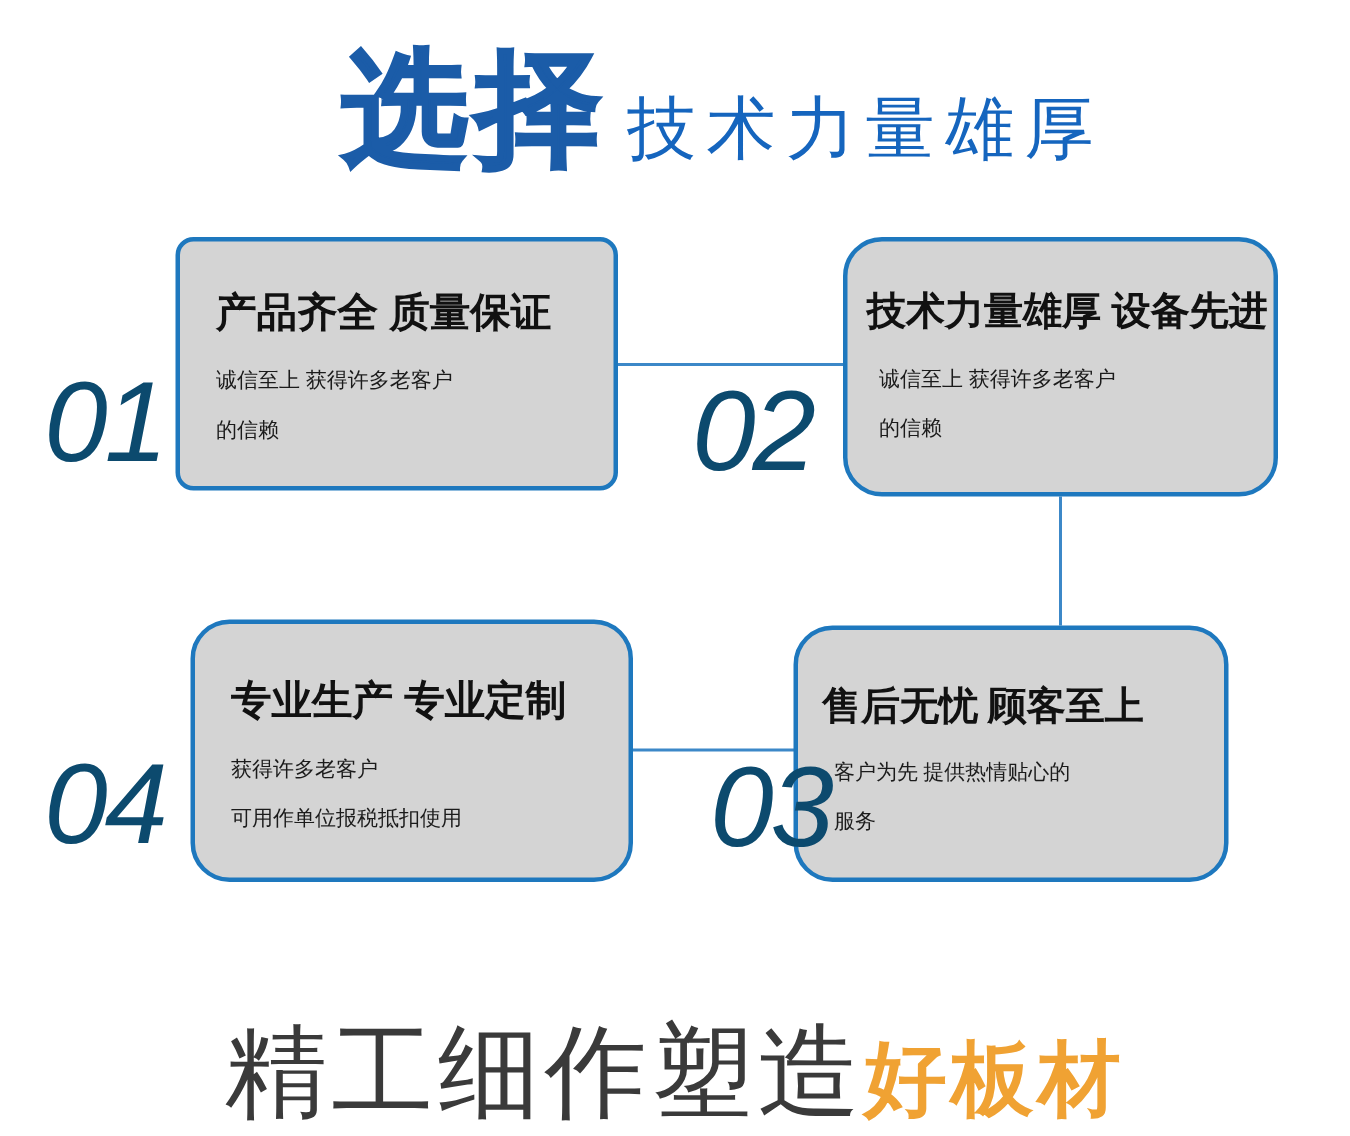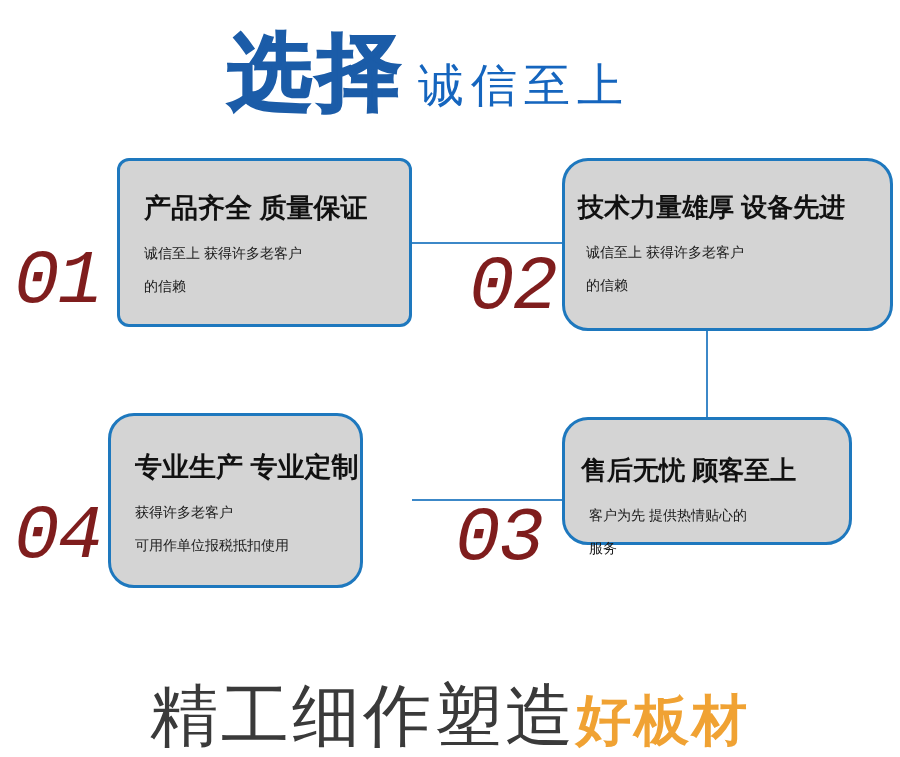--- a/index.html
+++ b/index.html
@@ -60,40 +60,40 @@
     margin-bottom: 13px;
   }
   .feature-box .box-desc {
     font-size: 14px;
     line-height: 33px;
     font-weight: 400;
     color: #1b1b1b;
     white-space: nowrap;
   }
   .pos-01 { left: 117px; top: 158px; width: 295px; height: 169px; padding: 32px 16px 0 24px; border-radius: 12px; }
-  .pos-02 { left: 562px; top: 158px; width: 331px; height: 173px; padding: 32px 6px 0 13px; }
-  .pos-04 { left: 108px; top: 413px; width: 255px; height: 175px; padding: 36px 16px 0 24px; }
-  .pos-03 { left: 562px; top: 417px; width: 290px; height: 128px; padding: 36px 6px 0 16px; }
+  .pos-02 { left: 562px; top: 158px; width: 290px; height: 173px; padding: 32px 6px 0 13px; }
+  .pos-04 { left: 127px; top: 413px; width: 295px; height: 175px; padding: 36px 16px 0 24px; }
+  .pos-03 { left: 529px; top: 417px; width: 290px; height: 171px; padding: 36px 6px 0 16px; font-family: Liberation Serif, serif; }
   .pos-02 .box-title, .pos-03 .box-title { font-size: 26px; }
   .pos-02 .box-desc,  .pos-03 .box-desc  { padding-left: 8px; }
 
   
   .big-number {
     position: absolute;
-    font-family: Liberation Mono, monospace;
+    font-family: Liberation Sans, sans-serif;
     font-style: italic;
     font-size: 76px;
     line-height: 1;
     font-weight: 400;
-    color: #7f1d1d;
-    text-align: left;
+    color: #0c4a6e;
+    text-align: right;
     letter-spacing: -2px;
   }
   .num-01 { left: 14px;  top: 244px; width: 96px; }
-  .num-02 { left: 469px; top: 250px; width: 96px; }
+  .num-02 { left: 446px; top: 250px; width: 96px; }
   .num-03 { left: 455px; top: 501px; width: 99px; }
   .num-04 { left: 14px;  top: 499px; width: 96px; }
 
   
   .connector {
     position: absolute;
     background: var(--connector-blue, #3C88C8);
   }
   .conn-1-2 { left: 412px; top: 242px; width: 150px; height: 2px; }
   .conn-2-3 { left: 706px; top: 331px; width: 2px;  height: 86px; }
@@ -122,21 +122,21 @@
     color: var(--slogan-orange, #F0A233);
   }
 </style>
 </head>
 <body>
 
 <div class="canvas">
 
   <div class="title-row">
     <span class="title-primary">选择</span>
-    <span class="title-secondary">诚信至上</span>
+    <span class="title-secondary">技术力量雄厚</span>
   </div>
 
   <div class="connector conn-1-2"></div>
   <div class="connector conn-2-3"></div>
   <div class="connector conn-4-3"></div>
 
   <div class="feature-box pos-01">
     <div class="box-title">产品齐全 质量保证</div>
     <div class="box-desc">
       <div>诚信至上 获得许多老客户</div>

